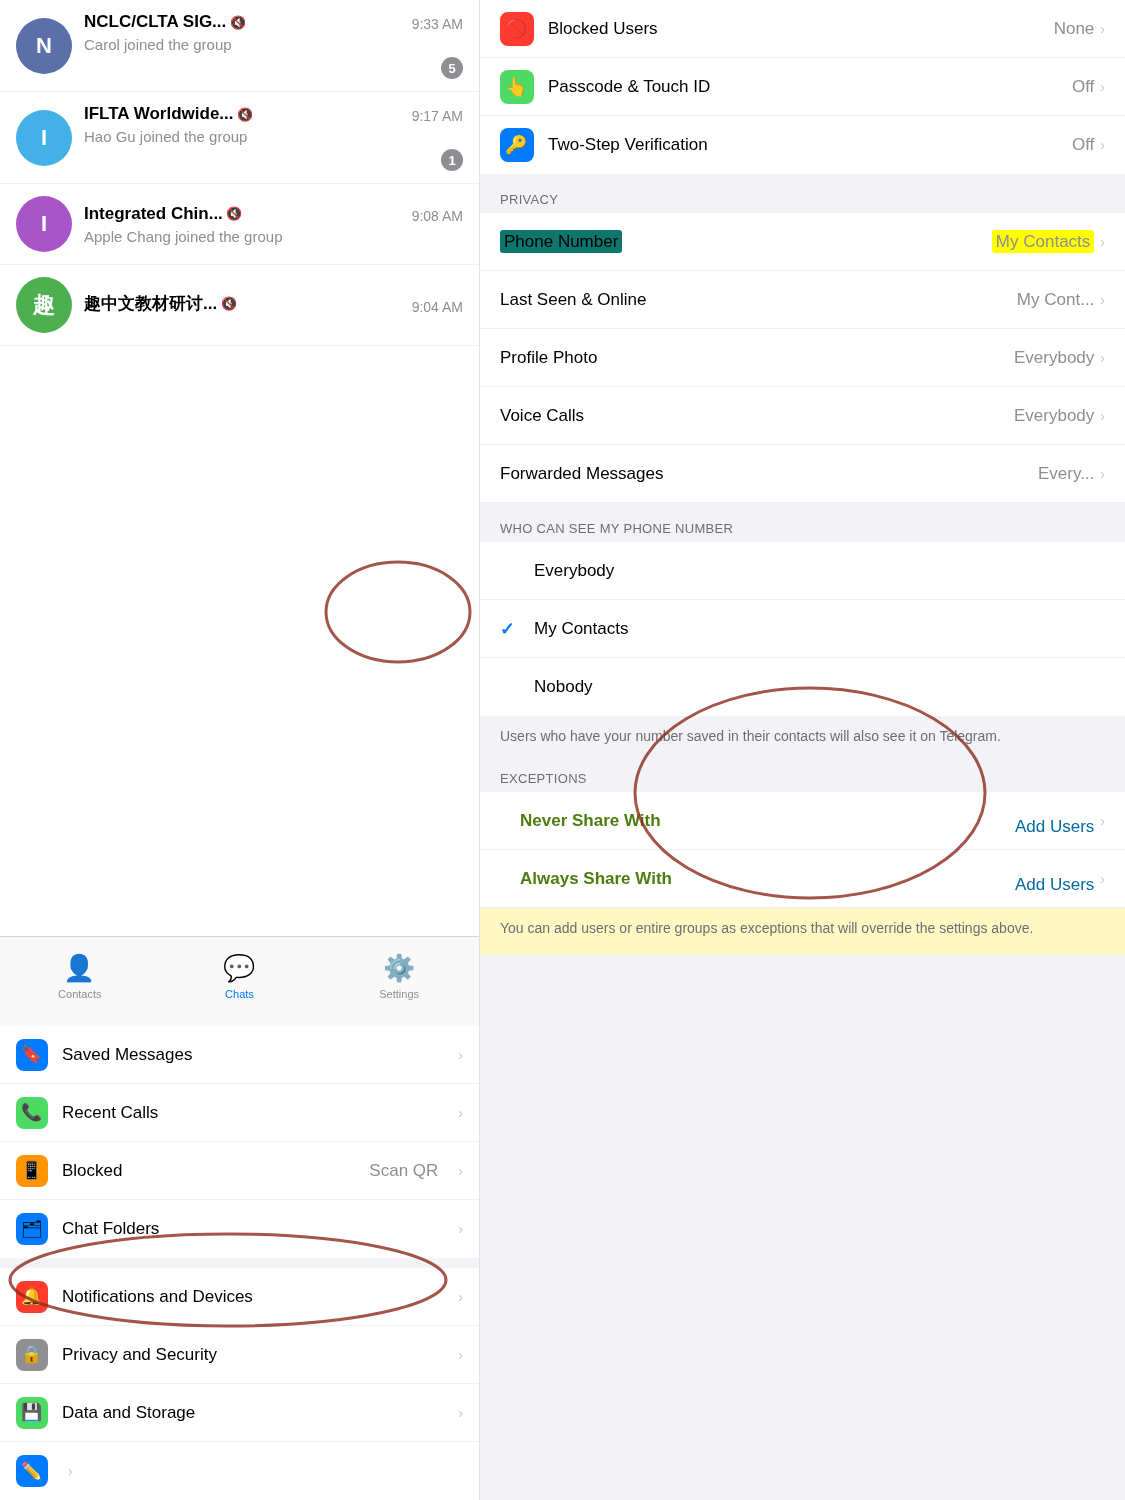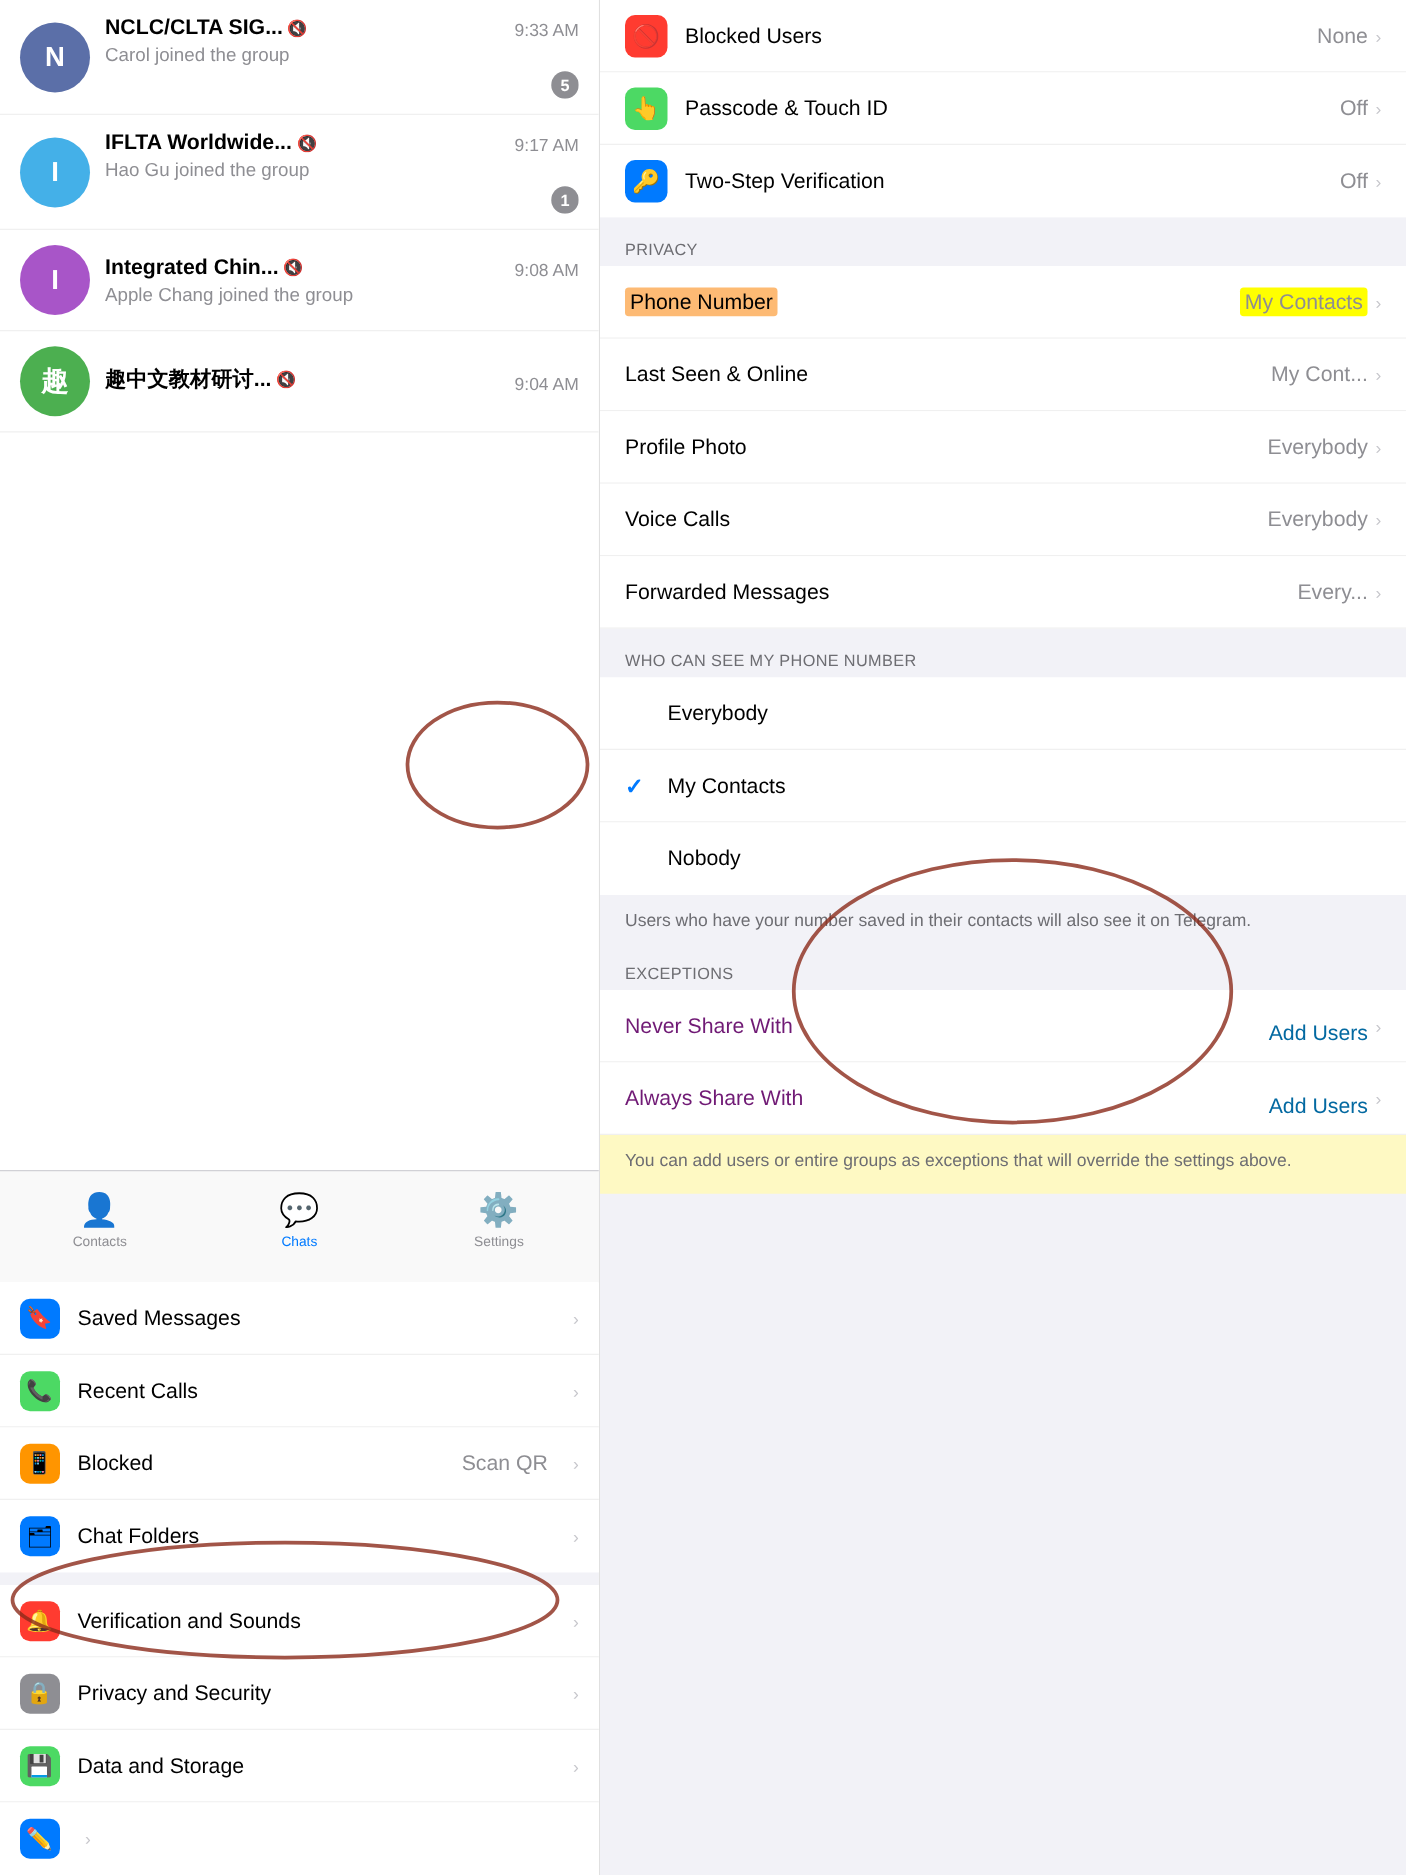--- a/index.html
+++ b/index.html
@@ -327,22 +327,23 @@
       align-items: center;
       padding: 0 20px;
       height: 58px;
       border-bottom: 1px solid #f0f0f0;
       background: #fff;
     }
 
     .exception-label {
       flex: 1;
       font-size: 17px;
-      font-weight: 400;
-      color: #701a75;
+      font-weight: 700;
+      color: #4d7c0f;
+      margin-left: 20px;
     }
 
     .exception-value {
       font-size: 17px;
       color: #0369a1;
       margin-top: 12px;
     }
 
     .bottom-info {
       padding: 10px 20px 16px;
@@ -470,21 +471,21 @@
             <div class="settings-icon" style="background: rgb(0, 122, 255);">🗂</div>
             <div class="settings-label">Chat Folders</div>
             <span class="chevron">›</span>
           </div>
         </div>
       <div class="section-gap"></div>
 
       <div class="settings-section" id="settings-section-2">
           <div class="settings-item">
             <div class="settings-icon" style="background: rgb(255, 59, 48);">🔔</div>
-            <div class="settings-label">Verification and Sounds</div>
+            <div class="settings-label">Notifications and Devices</div>
             <span class="chevron">›</span>
           </div>
           <div class="settings-item">
             <div class="settings-icon" style="background: rgb(142, 142, 147);">🔒</div>
             <div class="settings-label">Privacy and Security</div>
             <span class="chevron">›</span>
           </div>
           <div class="settings-item">
             <div class="settings-icon" style="background: rgb(76, 217, 100);">💾</div>
             <div class="settings-label">Data and Storage</div>
@@ -519,21 +520,21 @@
             <span class="right-chevron">›</span>
           </div>
         </div>
 
       <div class="section-divider"></div>
 
       <div class="section-header">PRIVACY</div>
 
       <div class="right-section" id="privacy-section">
           <div class="right-item" style="border-bottom: 1px solid rgb(240, 240, 240);">
-            <div class="right-label"><span style="background:#fdba74; padding:2px 4px; border-radius:3px;">Phone Number</span></div>
+            <div class="right-label"><span style="background:#0f766e; padding:2px 4px; border-radius:3px;">Phone Number</span></div>
             <div class="right-value"><span style="background:#ffff00; padding:2px 4px; border-radius:3px;">My Contacts</span></div>
             <span class="right-chevron">›</span>
           </div>
           <div class="right-item" style="border-bottom: 1px solid rgb(240, 240, 240);">
             <div class="right-label">Last Seen &amp; Online</div>
             <div class="right-value">My Cont...</div>
             <span class="right-chevron">›</span>
           </div>
           <div class="right-item" style="border-bottom: 1px solid rgb(240, 240, 240);">
             <div class="right-label">Profile Photo</div>

